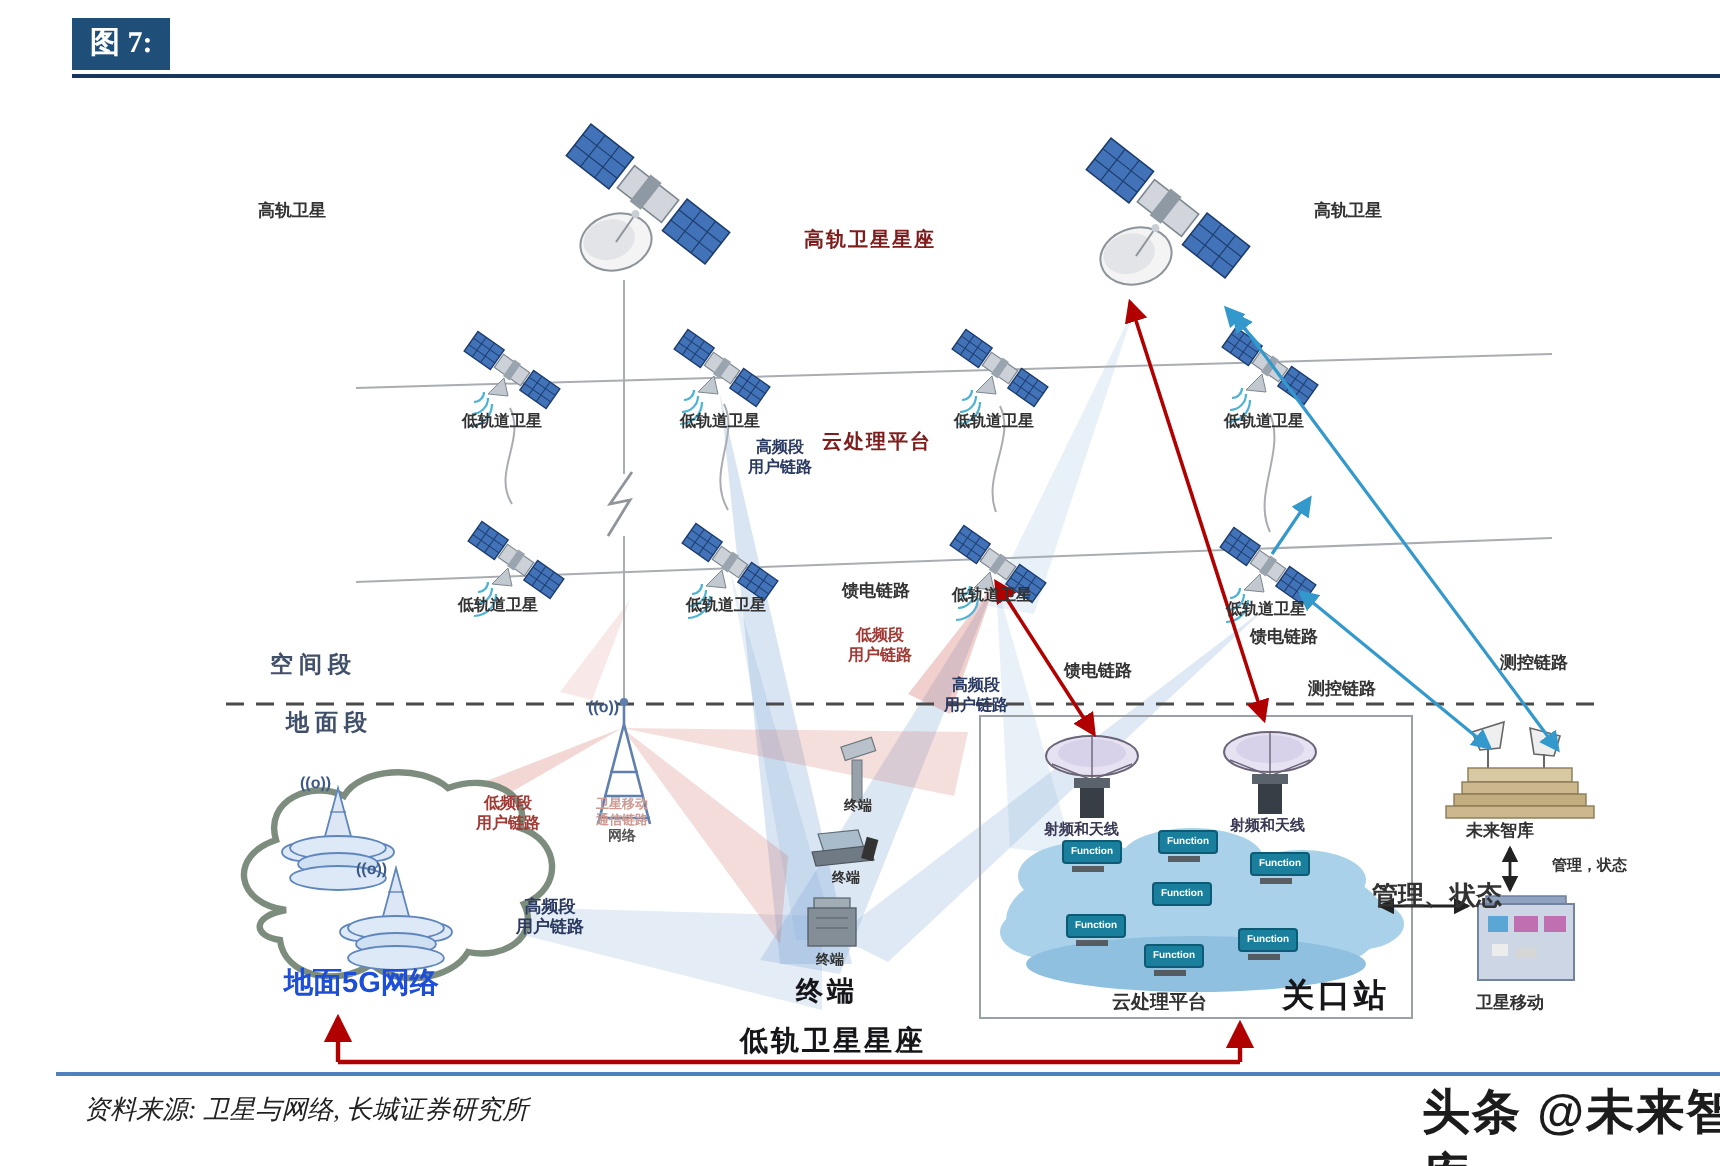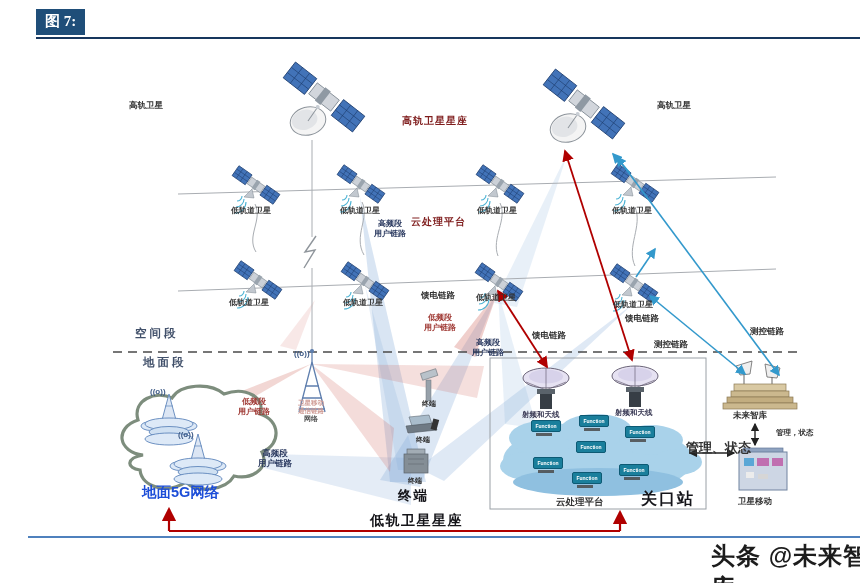--- a/index.html
+++ b/index.html
@@ -310,14 +310,15 @@
 
   <div class="lbl" style="left:528px;top:496px;font-size:9.5px;">云处理平台</div>
   <div class="lbl" style="left:613px;top:489px;font-size:16px;color:#15151a;letter-spacing:2px;">关口站</div>
 
   <div class="lbl" style="left:705px;top:410px;">未来智库</div>
   <div class="lbl" style="left:748px;top:428px;font-size:7.5px;">管理，状态</div>
   <div class="lbl" style="left:658px;top:440px;font-size:13px;">管理、状态</div>
   <div class="lbl" style="left:710px;top:496px;">卫星移动</div>
 
   <div class="fline"></div>
+  <div class="source">资料来源: 卫星与网络, 长城证券研究所</div>
   <div class="watermark">头条 @未来智库</div>
 </div>
 
 </body></html>

